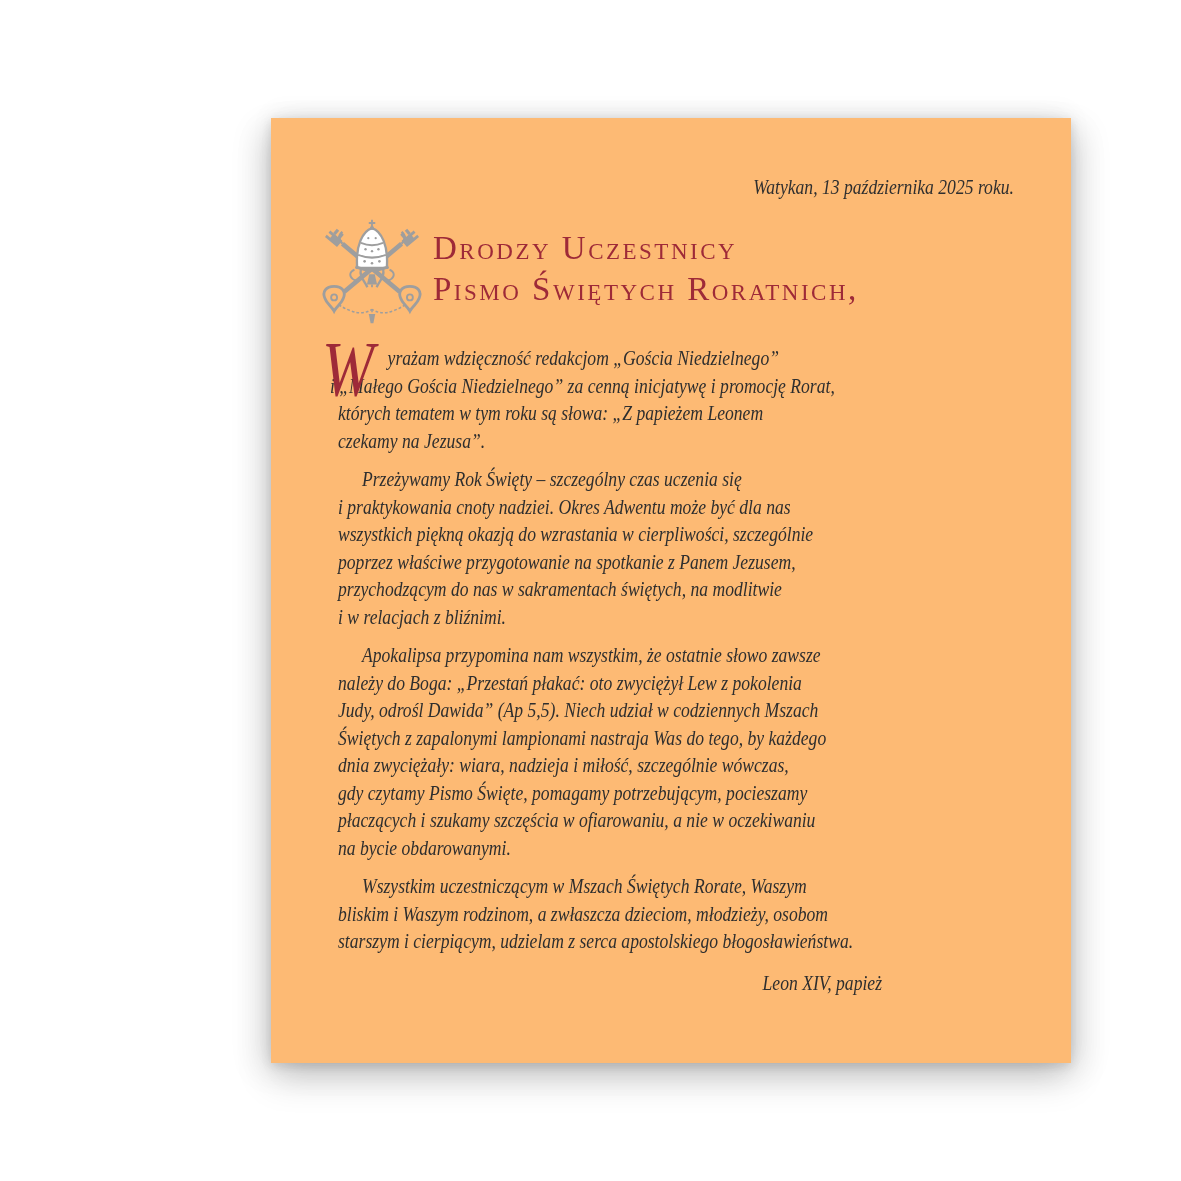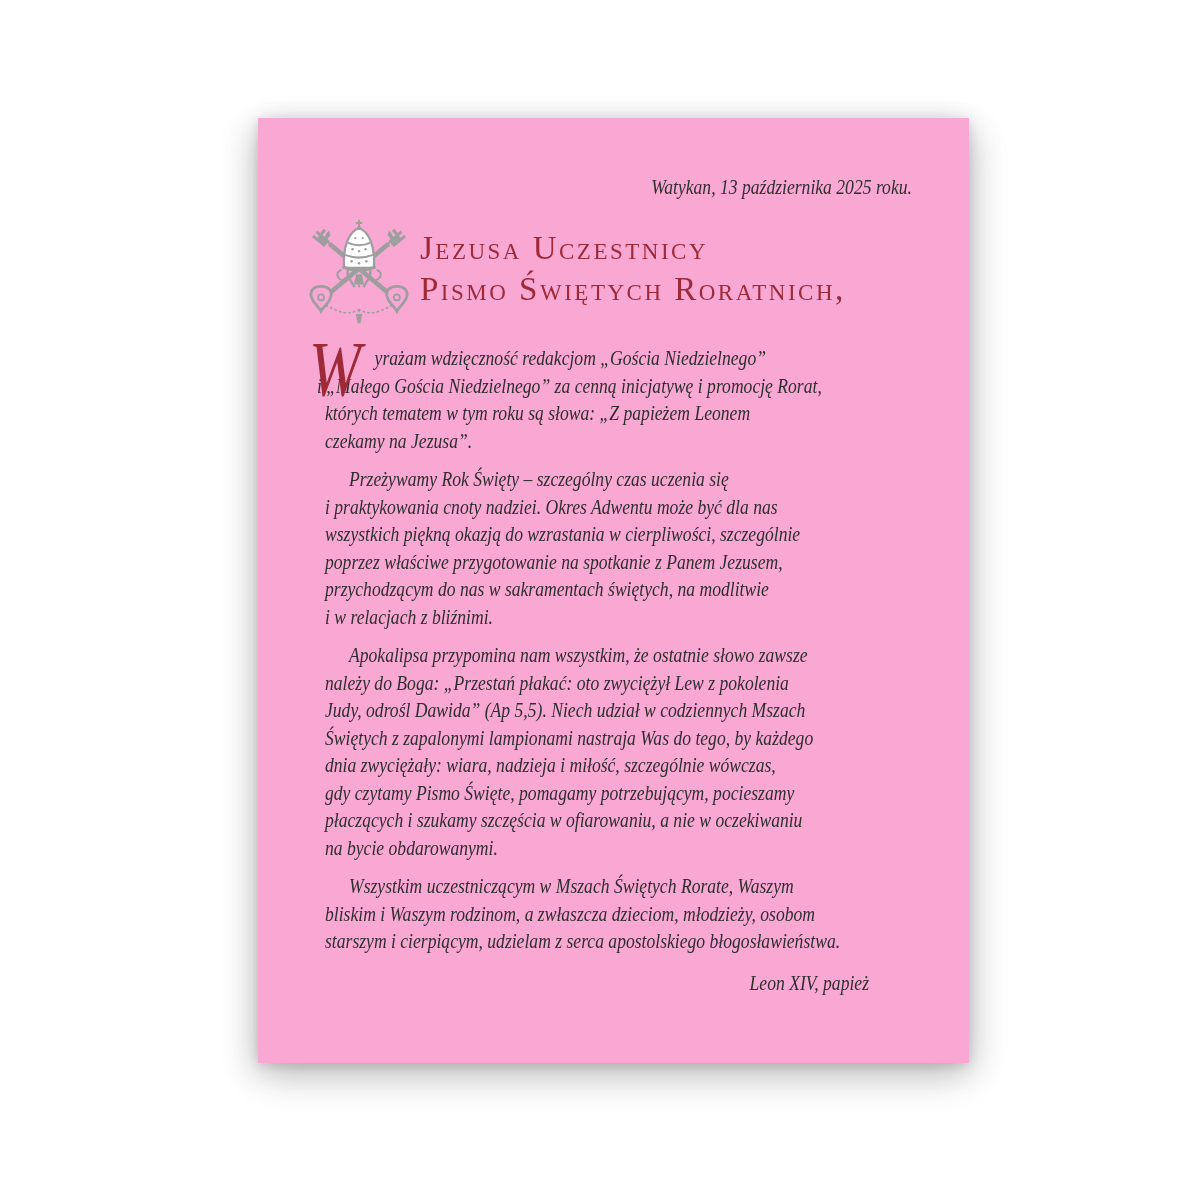--- a/index.html
+++ b/index.html
@@ -1,21 +1,21 @@
 <!DOCTYPE html>
 <html style="--accent: #9e2a38; --emblem: #9e9e9e;"><head>
 <meta charset="utf-8">
 <style>
   html,body{margin:0;padding:0;background:#ffffff;}
   .canvas{
     position:relative;width:1181px;height:1181px;background:#ffffff;overflow:hidden;
     font-family:"Liberation Serif", serif;
   }
   .paper{
-    position:absolute;left:258px;top:118px;width:711px;height:945px;background:#f9a8d4;
+    position:absolute;left:271px;top:118px;width:800px;height:945px;background:#fdba74;
     box-shadow:0 16px 34px rgba(0,0,0,.16), 0 3px 10px rgba(0,0,0,.10),
                -14px 8px 30px rgba(0,0,0,.07), 14px 8px 30px rgba(0,0,0,.07),
                0 -6px 22px rgba(0,0,0,.05);
   }
   .dateline{
     position:absolute;top:56px;right:57px;
     font-style:italic;font-size:22px;color:#2f2f2f;white-space:nowrap;
     transform:scaleX(.8);transform-origin:right top;
   }
   .emblem{position:absolute;left:40px;top:98px;width:122px;height:111px;color:var(--emblem,#9e9e9e);}
@@ -112,21 +112,21 @@
         <g fill="none" stroke="currentColor" stroke-width="1.6" stroke-dasharray="3 2.2">
           <path d="M30 96 C46 106 56 107 66 101"></path>
           <path d="M102 96 C86 106 76 107 66 101"></path>
           <path d="M66 101 v5"></path>
         </g>
         <path d="M62.5 106 h7 l-2 10 h-3 z" fill="currentColor"></path>
       </svg>
     </div>
 
     <div class="heading">
-      <div class="heading-line">Jezusa Uczestnicy</div>
+      <div class="heading-line">Drodzy Uczestnicy</div>
       <div class="heading-line">Pismo Świętych Roratnich,</div>
     </div>
 
     <div class="body-text" id="paragraphs">
       <div class="para first-para">
           <span class="drop-cap">W</span>
           <div class="line dc-line">yrażam wdzięczność redakcjom „Gościa Niedzielnego”</div>
           <div class="line">i „Małego Gościa Niedzielnego” za cenną inicjatywę i promocję Rorat,</div>
           <div class="line">których tematem w tym roku są słowa: „Z papieżem Leonem</div>
           <div class="line">czekamy na Jezusa”.</div>

